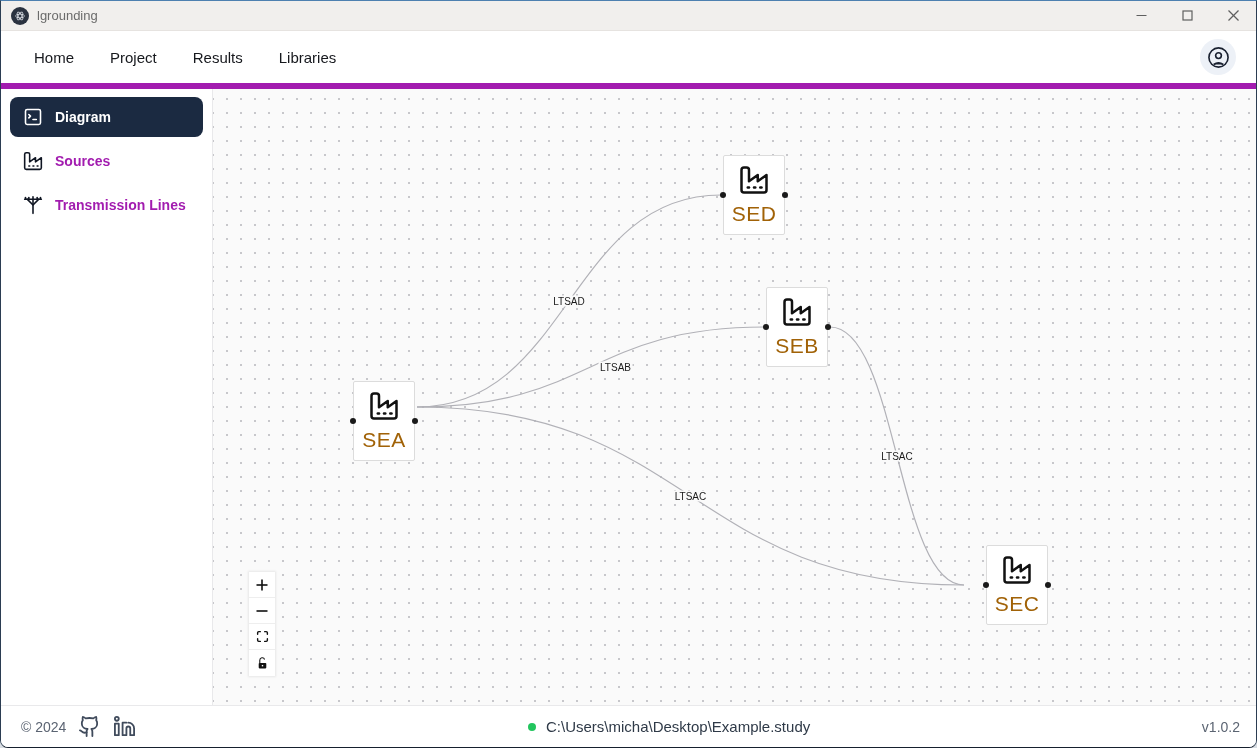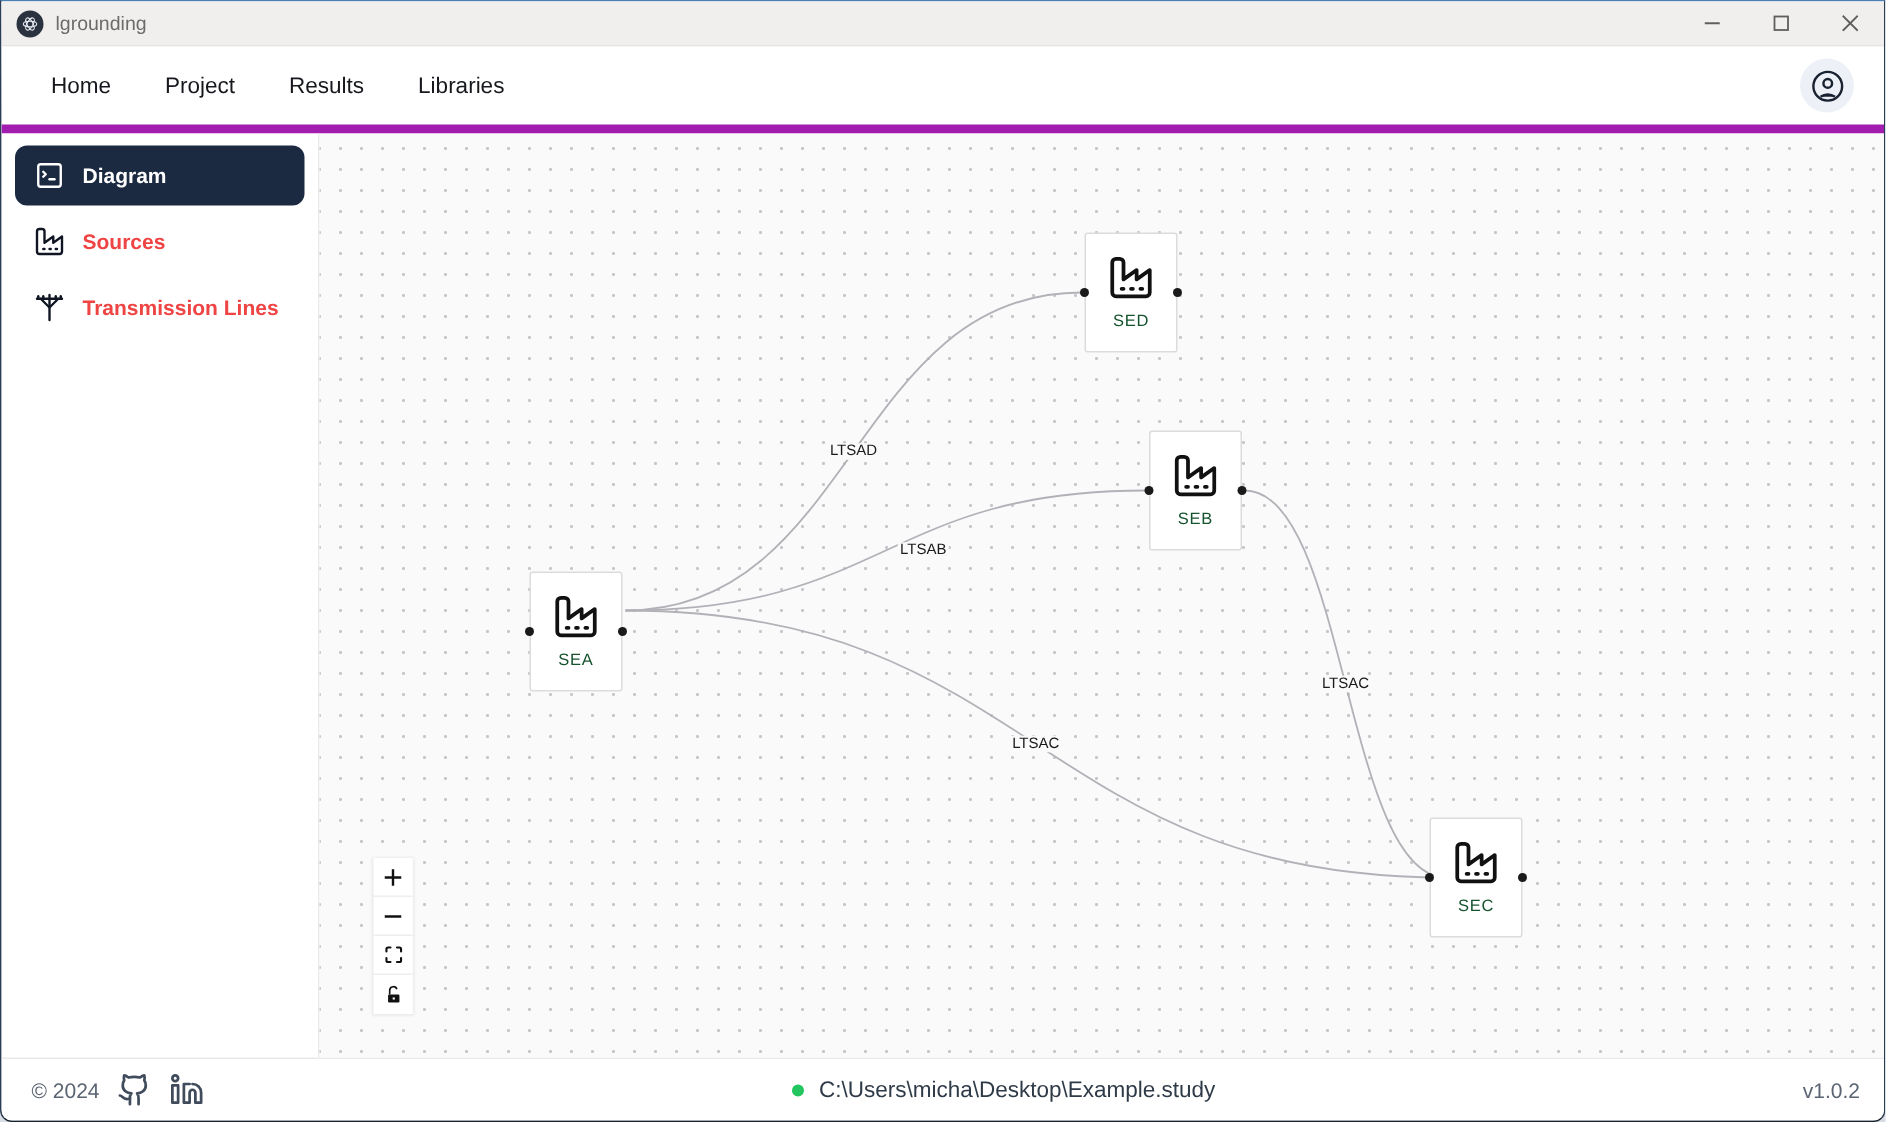--- a/index.html
+++ b/index.html
@@ -65,21 +65,21 @@
   .sidebar {
     width: 212px; flex: 0 0 212px;
     background: #fff;
     border-right: 1px solid #e9e9eb;
     padding: 8px 9px;
   }
   .side-item {
     height: 40px; border-radius: 8px;
     display: flex; align-items: center; gap: 12px;
     padding: 0 13px; margin-bottom: 4px;
-    font-size: 14px; font-weight: 600; color: #ef4444;
+    font-size: 14px; font-weight: 600; color: #a21caf;
     cursor: pointer;
   }
   .side-item.active { background: #1b2a41; color: #fff; }
   .side-item svg { flex: 0 0 auto; }
 
   .canvas {
     flex: 1; position: relative; overflow: hidden;
     background-color: #fafafa;
     background-image: radial-gradient(circle, #c7c7cb 0.9px, transparent 1.05px);
     background-size: 14px 14px;
@@ -87,21 +87,21 @@
   }
   #edges-svg { position: absolute; left: 0; top: 0; width: 1045px; height: 618px; }
   .edge-path { fill: none; stroke: #b1b1b7; stroke-width: 1.2; cursor: pointer; }
 
   .node {
     position: absolute; width: 62px; height: 80px;
     background: #fff; border: 1px solid #dcdcdc; border-radius: 2px;
     display: flex; flex-direction: column; align-items: center; justify-content: center;
     gap: 3px; cursor: grab;
   }
-  .node-label { font-size: 11px; color: #14532d; letter-spacing: 0.5px; }
+  .node-label { font-size: 21px; color: #a16207; letter-spacing: 0.5px; }
   .handle {
     position: absolute; width: 6px; height: 6px; border-radius: 50%;
     background: #1a1a1a; top: calc(50% - 3px); cursor: crosshair;
   }
   .handle.left { left: -4px; }
   .handle.right { right: -4px; }
 
   .edge-label {
     position: absolute; transform: translate(-50%, -50%);
     font-size: 10px; color: #1a1a1a; background: #fafafa;
@@ -286,21 +286,21 @@
         <path d="M2 20a2 2 0 0 0 2 2h16a2 2 0 0 0 2-2V8l-7 5V8l-7 5V4a2 2 0 0 0-2-2H4a2 2 0 0 0-2 2z"></path>
         <path d="M17 18h1"></path>
               <path d="M12 18h1"></path>
               <path d="M7 18h1"></path>
       </svg>
     </span>
     <span class="node-label">SEB</span>
     <span class="handle left"></span>
     <span class="handle right"></span>
   </div>
-        <div class="node" style="left: 740px; top: 456px;">
+        <div class="node" style="left: 773px; top: 456px;">
     <span class="node-icon">
       <svg viewBox="0 0 24 24" width="30" height="30" fill="none" stroke="#111111" stroke-width="2" stroke-linecap="round" stroke-linejoin="round">
         <path d="M2 20a2 2 0 0 0 2 2h16a2 2 0 0 0 2-2V8l-7 5V8l-7 5V4a2 2 0 0 0-2-2H4a2 2 0 0 0-2 2z"></path>
         <path d="M17 18h1"></path>
               <path d="M12 18h1"></path>
               <path d="M7 18h1"></path>
       </svg>
     </span>
     <span class="node-label">SEC</span>
     <span class="handle left"></span>

